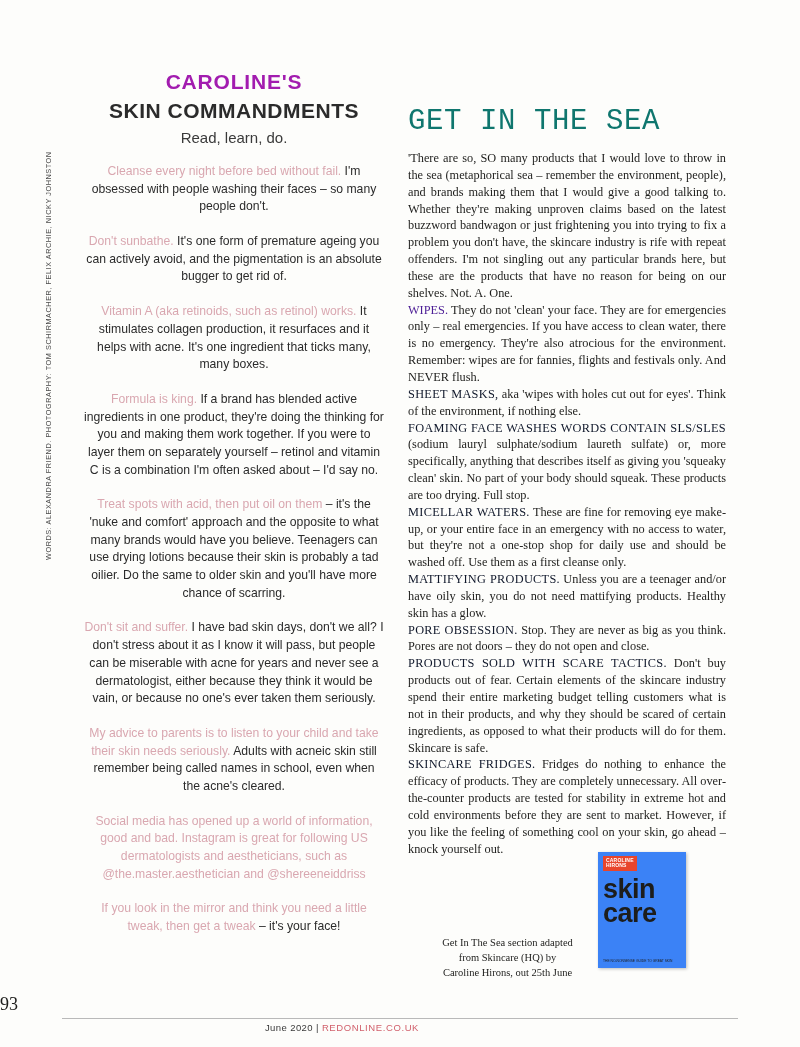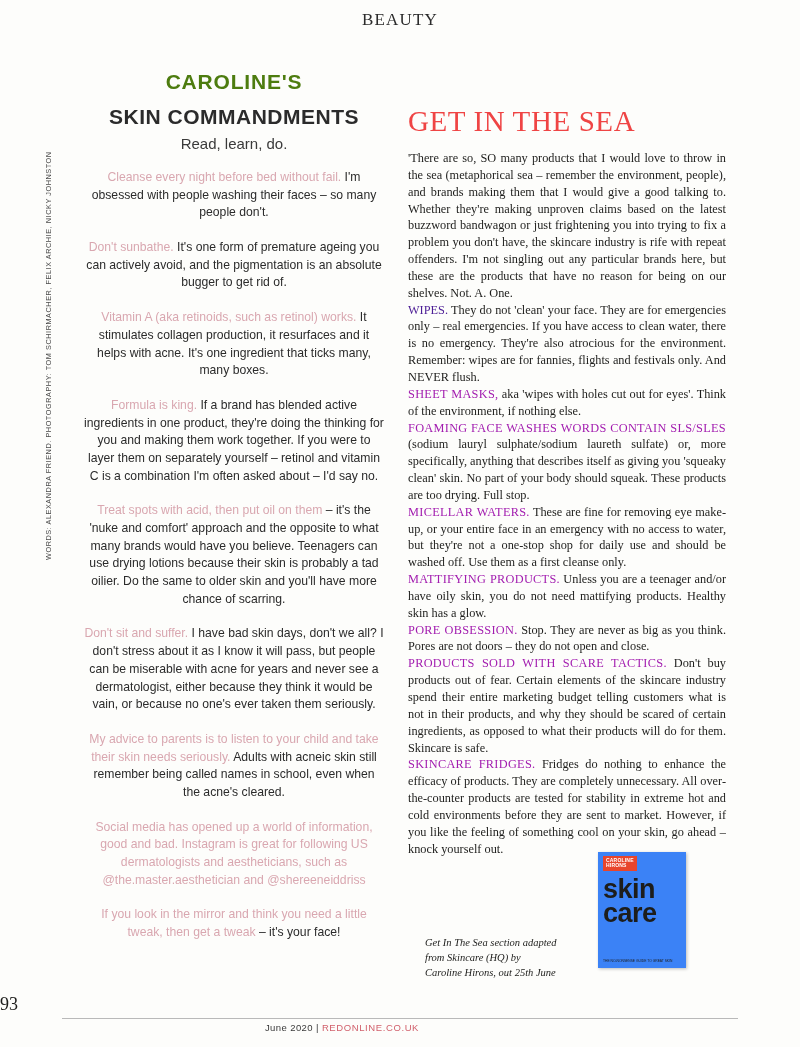--- a/index.html
+++ b/index.html
@@ -54,30 +54,30 @@
     left: 84px;
     top: 70px;
     width: 300px;
     text-align: center;
   }
   .ct-line1 {
     font-family: "Liberation Sans", sans-serif;
     font-weight: bold;
     font-size: 21px;
     letter-spacing: 0.8px;
-    color: #4d7c0f;
+    color: #a21caf;
     margin: 0 0 1px 0;
   }
   .ct-line2 {
     font-family: "Liberation Sans", sans-serif;
     font-weight: bold;
     font-size: 21px;
     letter-spacing: 0.5px;
     color: #2b2b2b;
-    margin: 11px 0 6px 0;
+    margin: 5px 0 6px 0;
   }
   .ct-sub {
     font-family: "Liberation Sans", sans-serif;
     font-size: 15px;
     color: #3a3a3a;
     margin: 0 0 16px 0;
   }
 
   .cmd {
     margin: 17px 0 15px 0;
@@ -95,39 +95,39 @@
   }
 
   
   .right-col {
     position: absolute;
     left: 408px;
     top: 105px;
     width: 318px;
   }
   .gits-title {
-    font-family: Liberation Serif, serif;
+    font-family: Liberation Mono, monospace;
     font-size: 29px;
     letter-spacing: 0.6px;
-    color: #ef4444;
+    color: #0f766e;
     margin: 0 0 12px 0;
   }
   .body-text {
     font-family: "Liberation Serif", serif;
     font-size: 12.3px;
     line-height: 1.37;
     color: #1d1d1b;
     text-align: justify;
     margin: 0;
   }
   .body-text p {
     margin: 0;
   }
   .kicker {
-    color: #a21caf;
+    color: #0f172a;
     letter-spacing: 0.3px;
   }
   .kicker-pink {
     color: #4c1d95;
   }
 
   
   .book {
     position: absolute;
     left: 598px;
@@ -172,23 +172,22 @@
     line-height: 1.25;
     color: #1d1d1b;
   }
 
   
   .caption {
     position: absolute;
     left: 425px;
     top: 936px;
     width: 165px;
-    text-align: left;
-    font-family: "Liberation Serif", serif;
-    font-style: italic;
+    text-align: center;
+    font-family: "Liberation Serif", serif;
     font-size: 10.5px;
     line-height: 1.42;
     color: #1d1d1b;
   }
 
   
   .page-number {
     position: absolute;
     left: 0;
     top: 994px;
@@ -220,21 +219,20 @@
   .footer-line .site {
     color: #d1606c;
     letter-spacing: 0.6px;
   }
 </style>
 </head>
 <body>
 
 <div class="page">
 
-  <div class="section-header">BEAUTY</div>
 
   <div class="credits">WORDS: ALEXANDRA FRIEND. PHOTOGRAPHY: TOM SCHIRMACHER, FELIX ARCHIE, NICKY JOHNSTON</div>
 
   <div class="left-col">
     <div class="ct-line1">CAROLINE'S</div>
     <div class="ct-line2">SKIN COMMANDMENTS</div>
     <div class="ct-sub">Read, learn, do.</div>
 
     <p class="cmd"><span class="lead">Cleanse every night before bed without fail.</span><span> I'm obsessed with people washing their faces – so many people don't.</span></p>
     <p class="cmd"><span class="lead">Don't sunbathe.</span><span> It's one form of premature ageing you can actively avoid, and the pigmentation is an absolute bugger to get rid of.</span></p>

